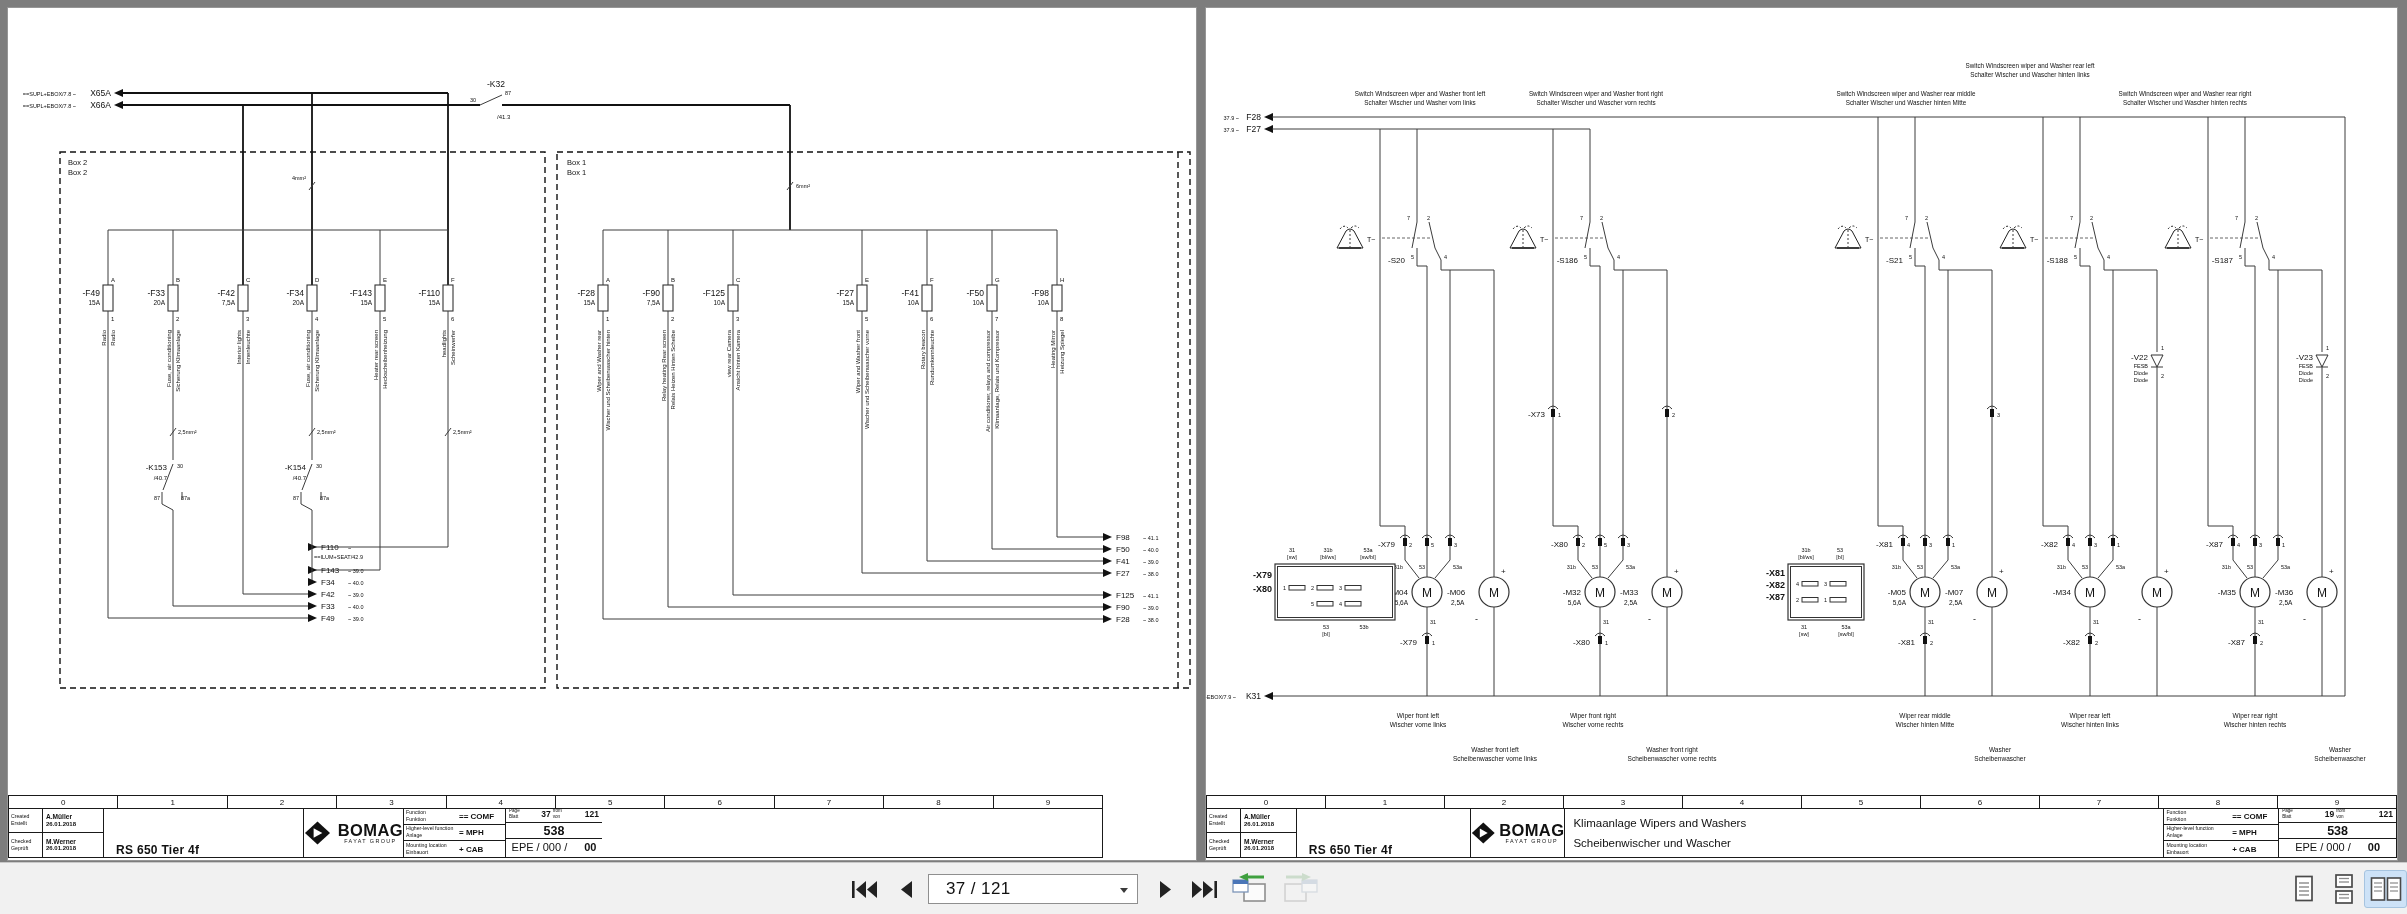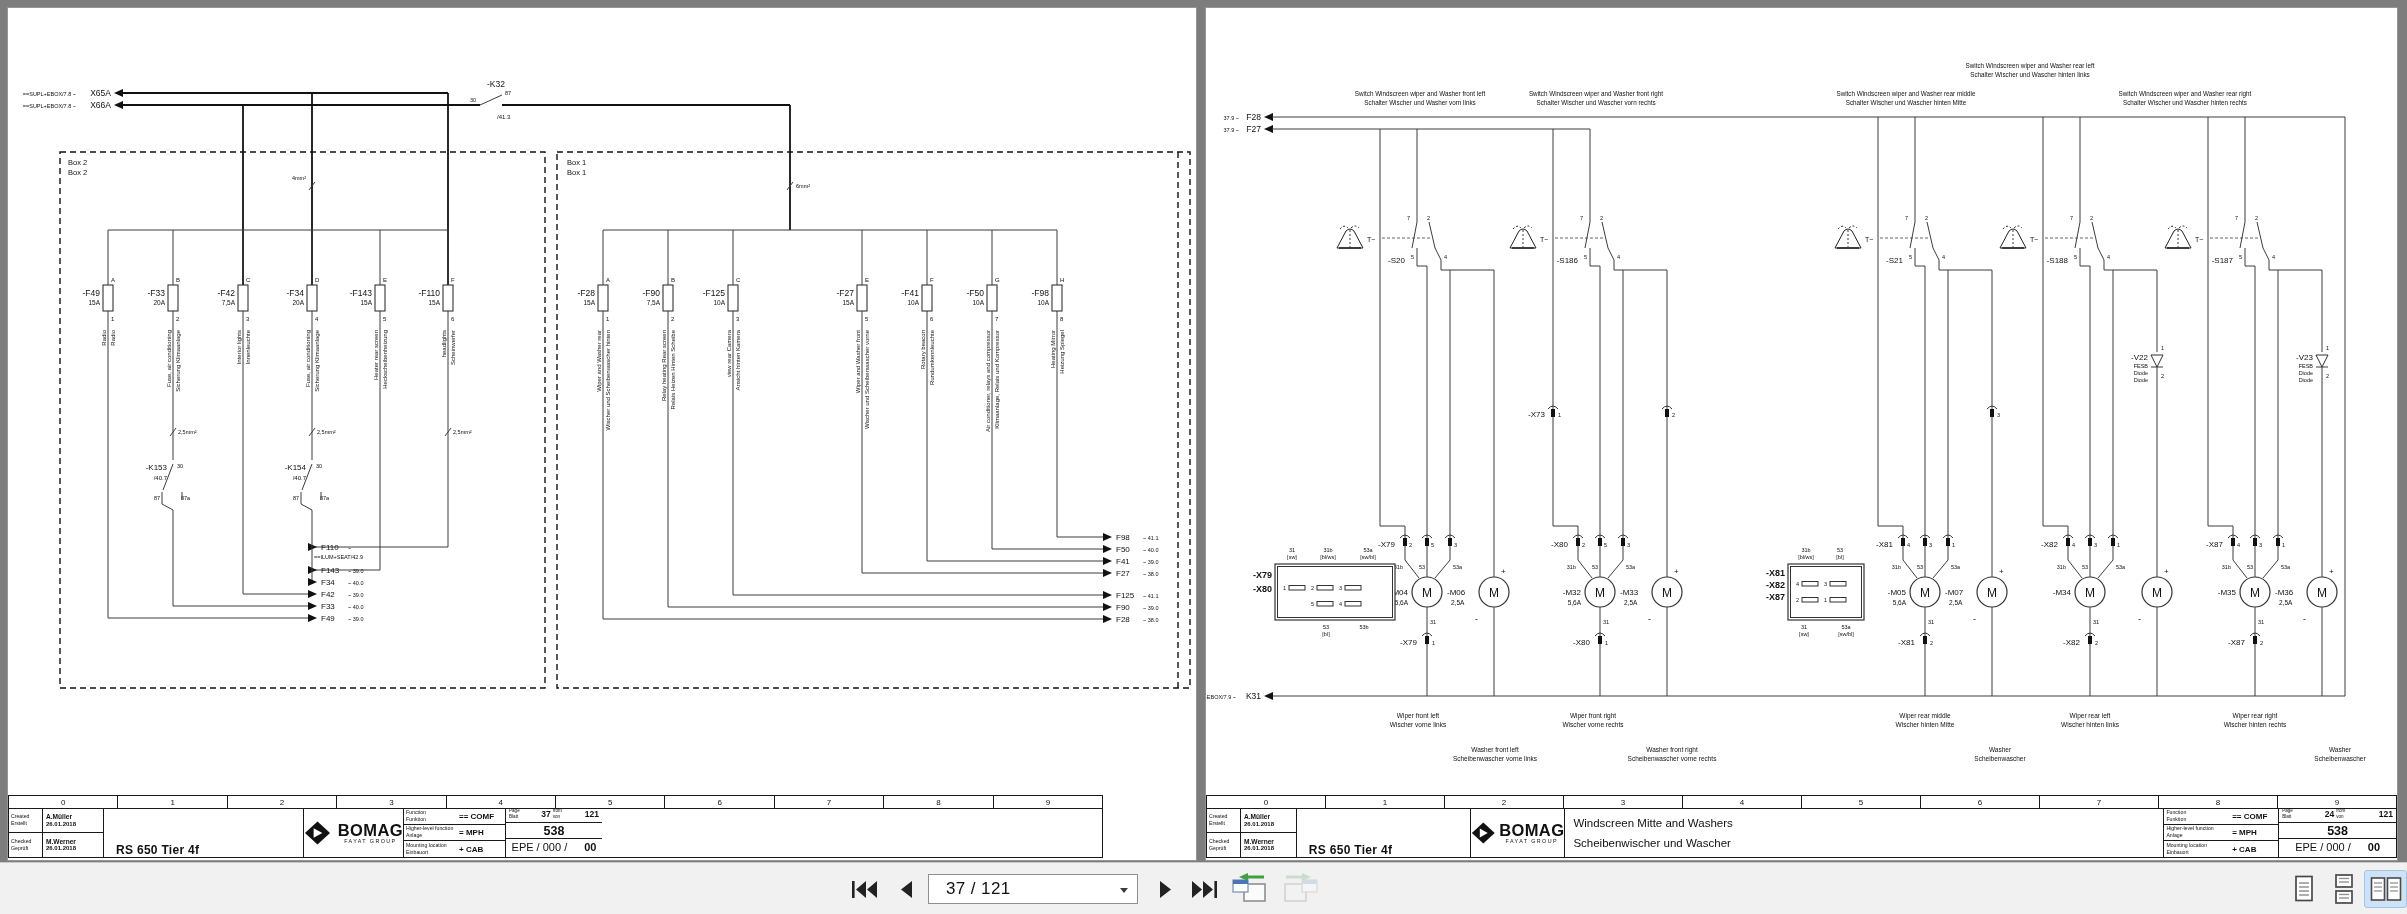--- a/index.html
+++ b/index.html
@@ -815,21 +815,21 @@
           <svg width="27" height="26" viewBox="0 0 28 26">
             <polygon points="14,1 27,13 14,25 1,13" fill="#111"></polygon>
             <polygon points="10,8 10,18 19,13" fill="#fff"></polygon>
           </svg>
           <div class="logo-words">
             <div class="brand">BOMAG</div>
             <div class="brandsub">FAYAT GROUP</div>
           </div>
         </div>
         <div class="cell c-title" style="width: 600px;">
-          <div class="t-en">Windscreen Mitte and Washers</div>
+          <div class="t-en">Klimaanlage Wipers and Washers</div>
           <div class="t-de">Scheibenwischer und Wascher</div>
         </div>
         <div class="cell" style="width: 115px;">
           <div class="fn-row">
             <div class="fn-lab">
               <div class="s1">Function</div>
               <div class="s1">Funktion</div>
             </div>
             <div class="fn-val">== COMF</div>
           </div>
@@ -847,21 +847,21 @@
             </div>
             <div class="fn-val">+ CAB</div>
           </div>
         </div>
         <div class="cell last" style="width: 117px;">
           <div class="pg-row1">
             <div class="pg-lab">
               <div class="s1">Page</div>
               <div class="s1">Blatt</div>
             </div>
-            <div class="pg-num">24</div>
+            <div class="pg-num">19</div>
             <div class="pg-lab">
               <div class="s1">from</div>
               <div class="s1">von</div>
             </div>
             <div class="pg-num">121</div>
           </div>
           <div class="pg-doc">538</div>
           <div class="pg-code">
             <div class="code-a">EPE / 000 /</div>
             <div class="code-b">00</div>

